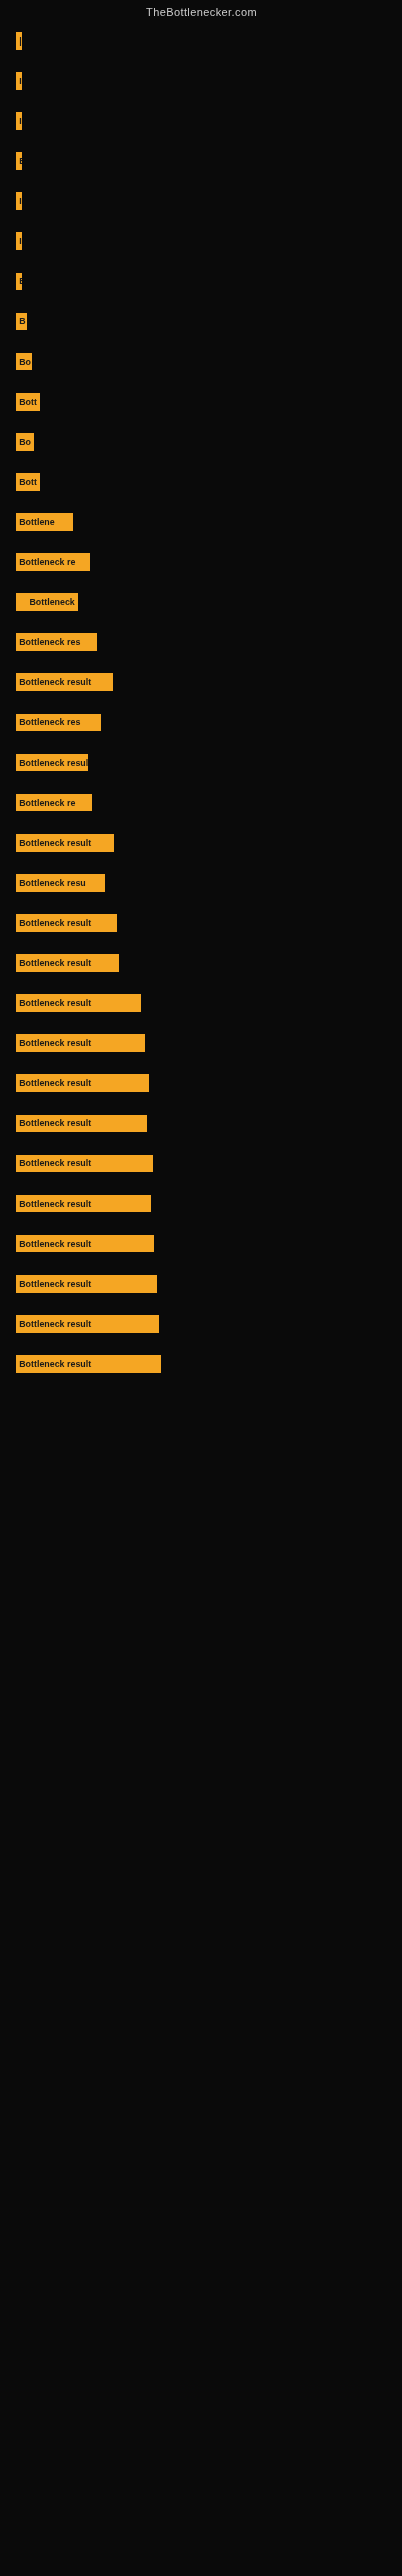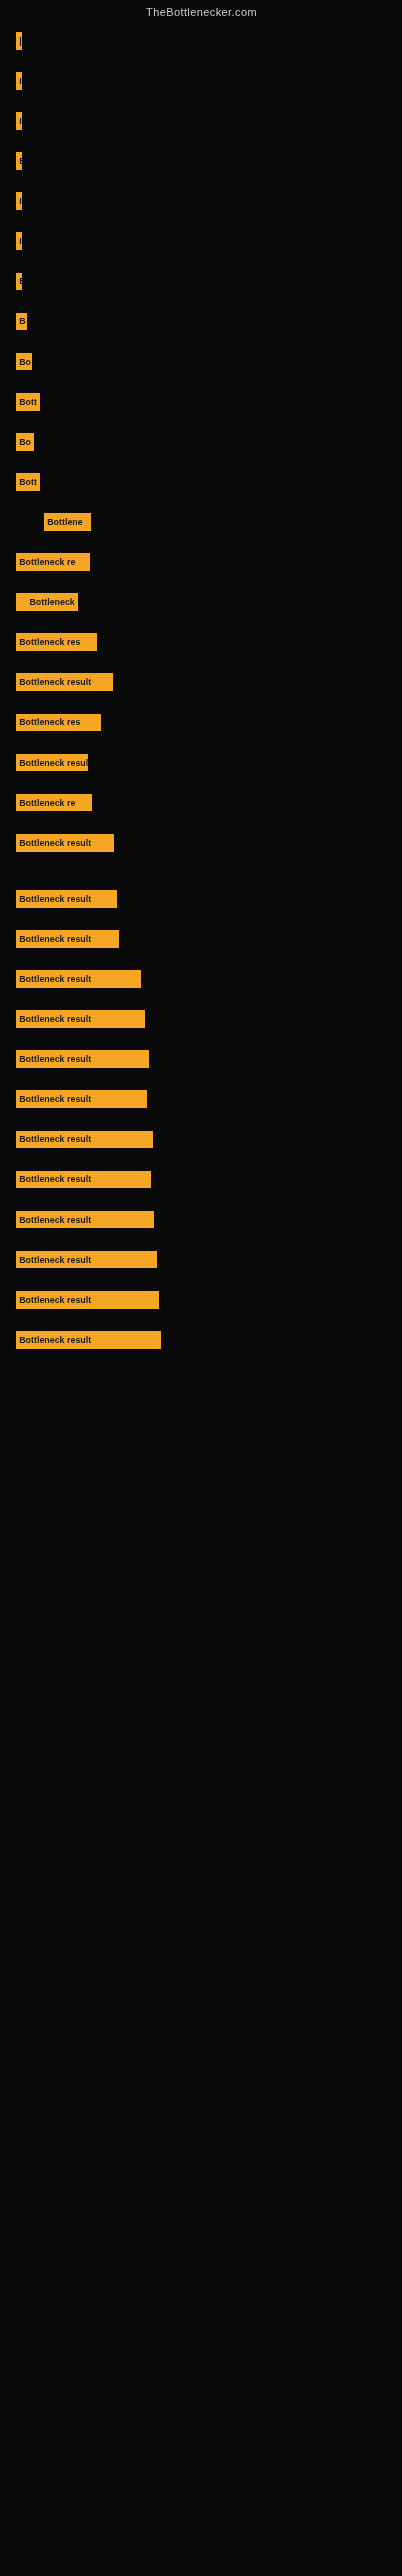--- a/index.html
+++ b/index.html
@@ -124,21 +124,21 @@
       </div>
     </div>
     <div class="spacer"></div>
     <div class="bar-row">
       <div class="bar" style="width: 24px;">
         <span class="bar-label">Bott</span>
       </div>
     </div>
     <div class="spacer"></div>
     <div class="bar-row">
-      <div class="bar" style="width: 47px; margin-left: 28px;">
+      <div class="bar" style="width: 57px;">
         <span class="bar-label">Bottlene</span>
       </div>
     </div>
     <div class="spacer"></div>
     <div class="bar-row">
       <div class="bar" style="width: 74px;">
         <span class="bar-label">Bottleneck re</span>
       </div>
     </div>
     <div class="spacer"></div>
@@ -177,20 +177,25 @@
         <span class="bar-label">Bottleneck re</span>
       </div>
     </div>
     <div class="spacer"></div>
     <div class="bar-row">
       <div class="bar" style="width: 98px;">
         <span class="bar-label">Bottleneck result</span>
       </div>
     </div>
     <div class="spacer"></div>
+    <div class="bar-row">
+      <div class="bar" style="width: 89px;">
+        <span class="bar-label">Bottleneck resu</span>
+      </div>
+    </div>
     <div class="spacer"></div>
     <div class="bar-row">
       <div class="bar" style="width: 101px;">
         <span class="bar-label">Bottleneck result</span>
       </div>
     </div>
     <div class="spacer"></div>
     <div class="bar-row">
       <div class="bar" style="width: 103px;">
         <span class="bar-label">Bottleneck result</span>

